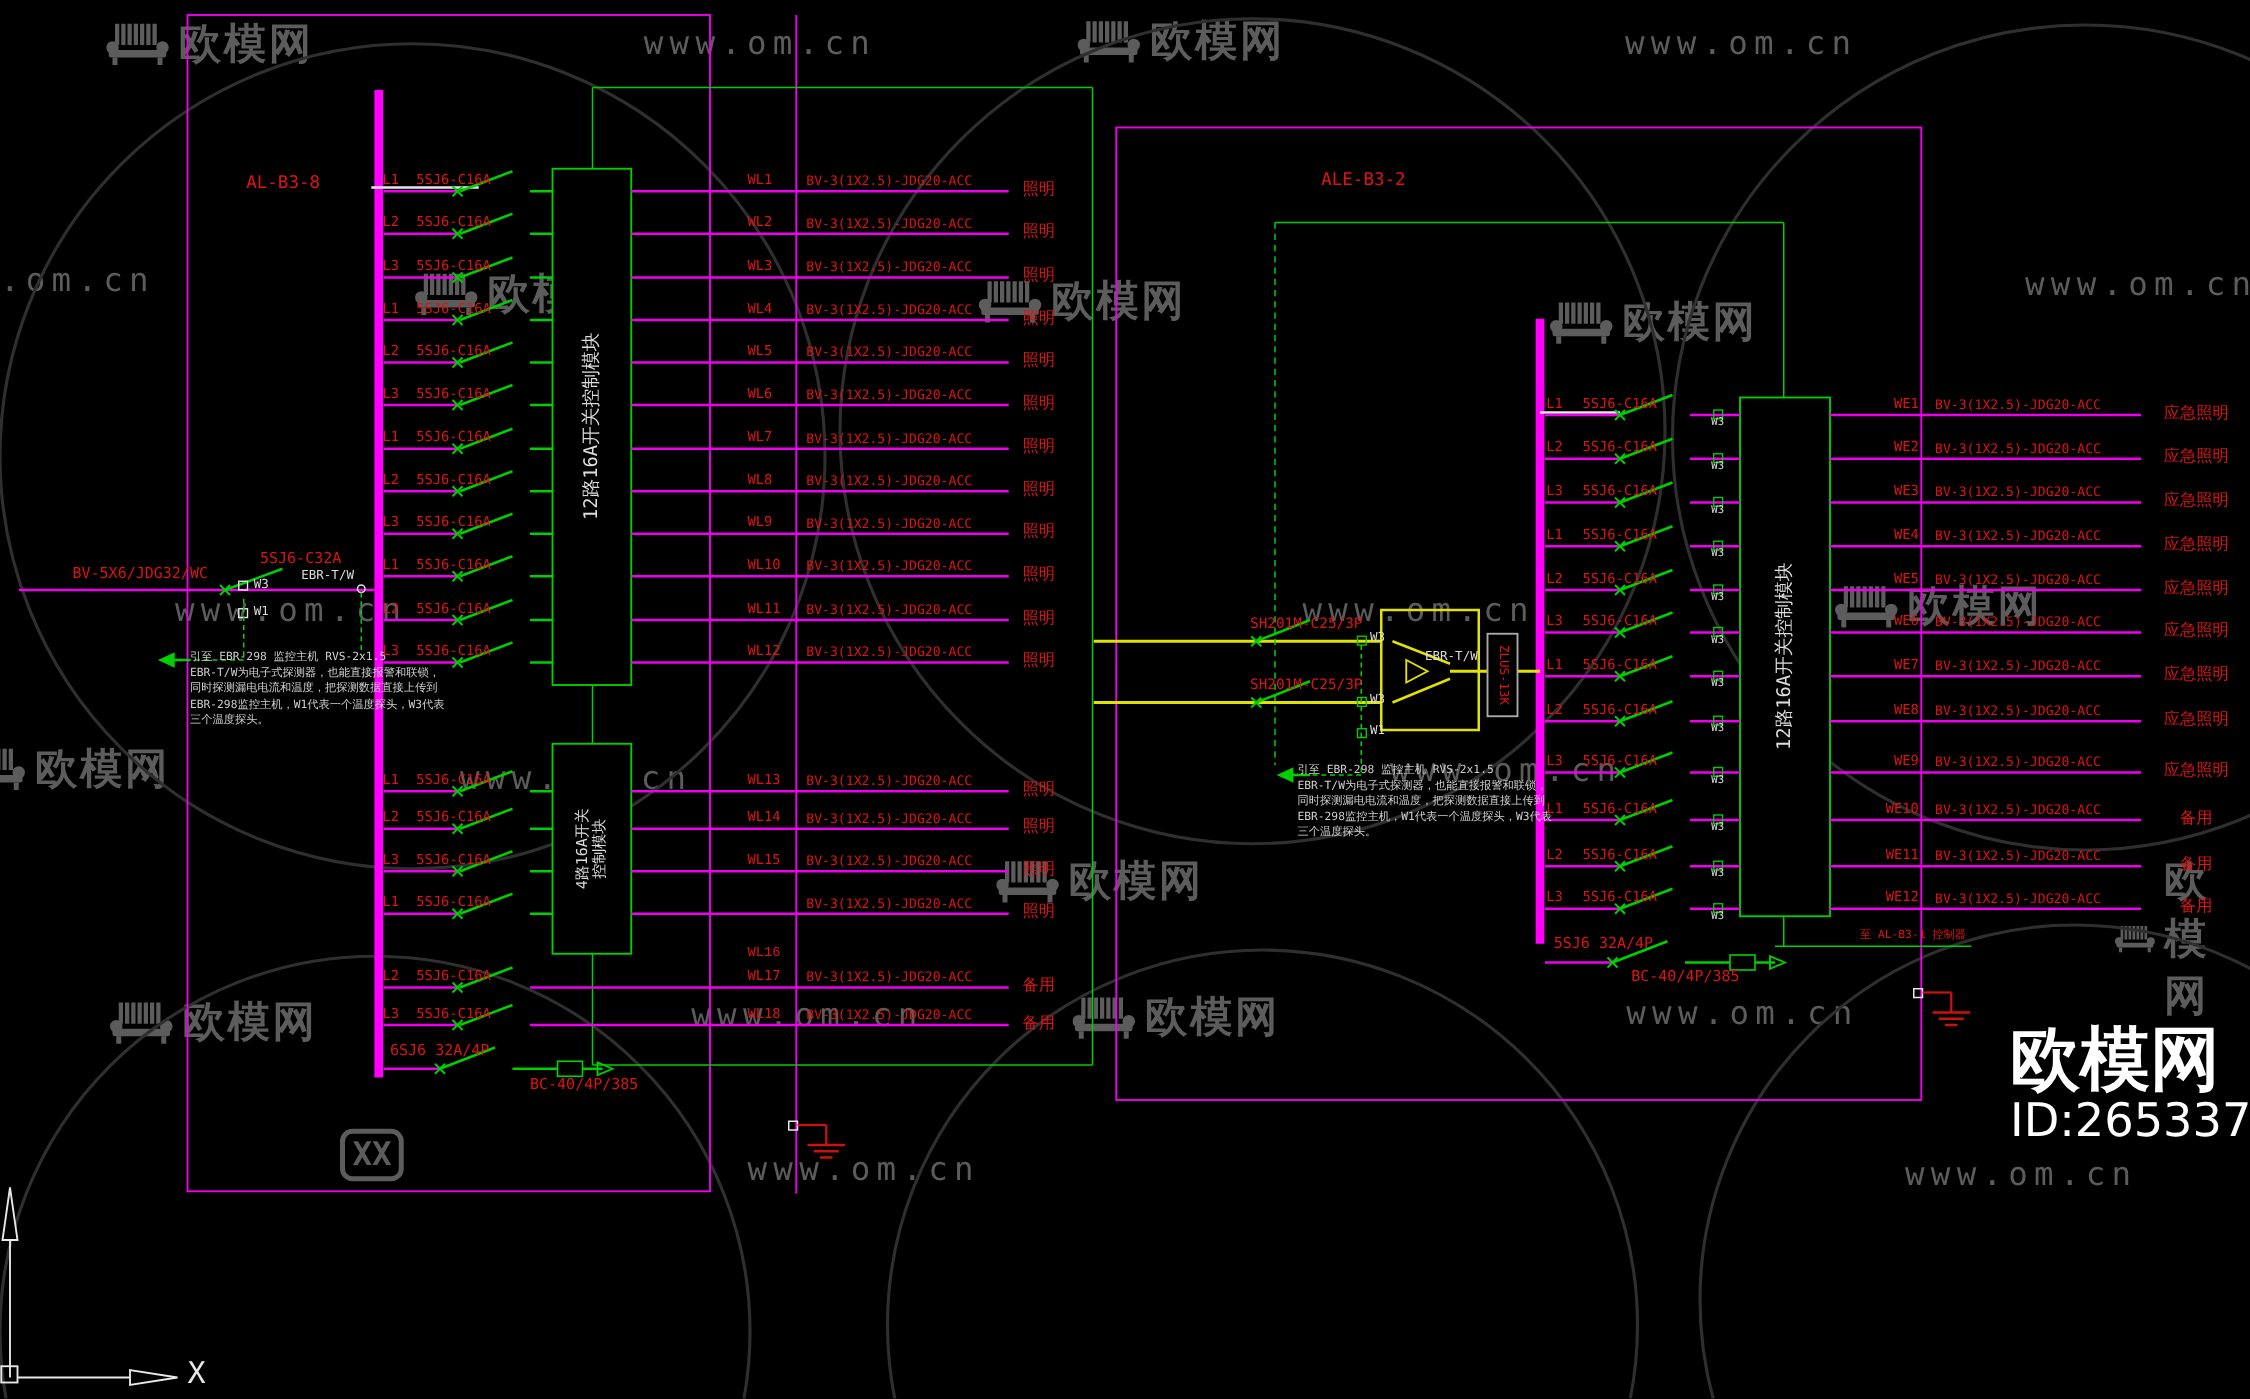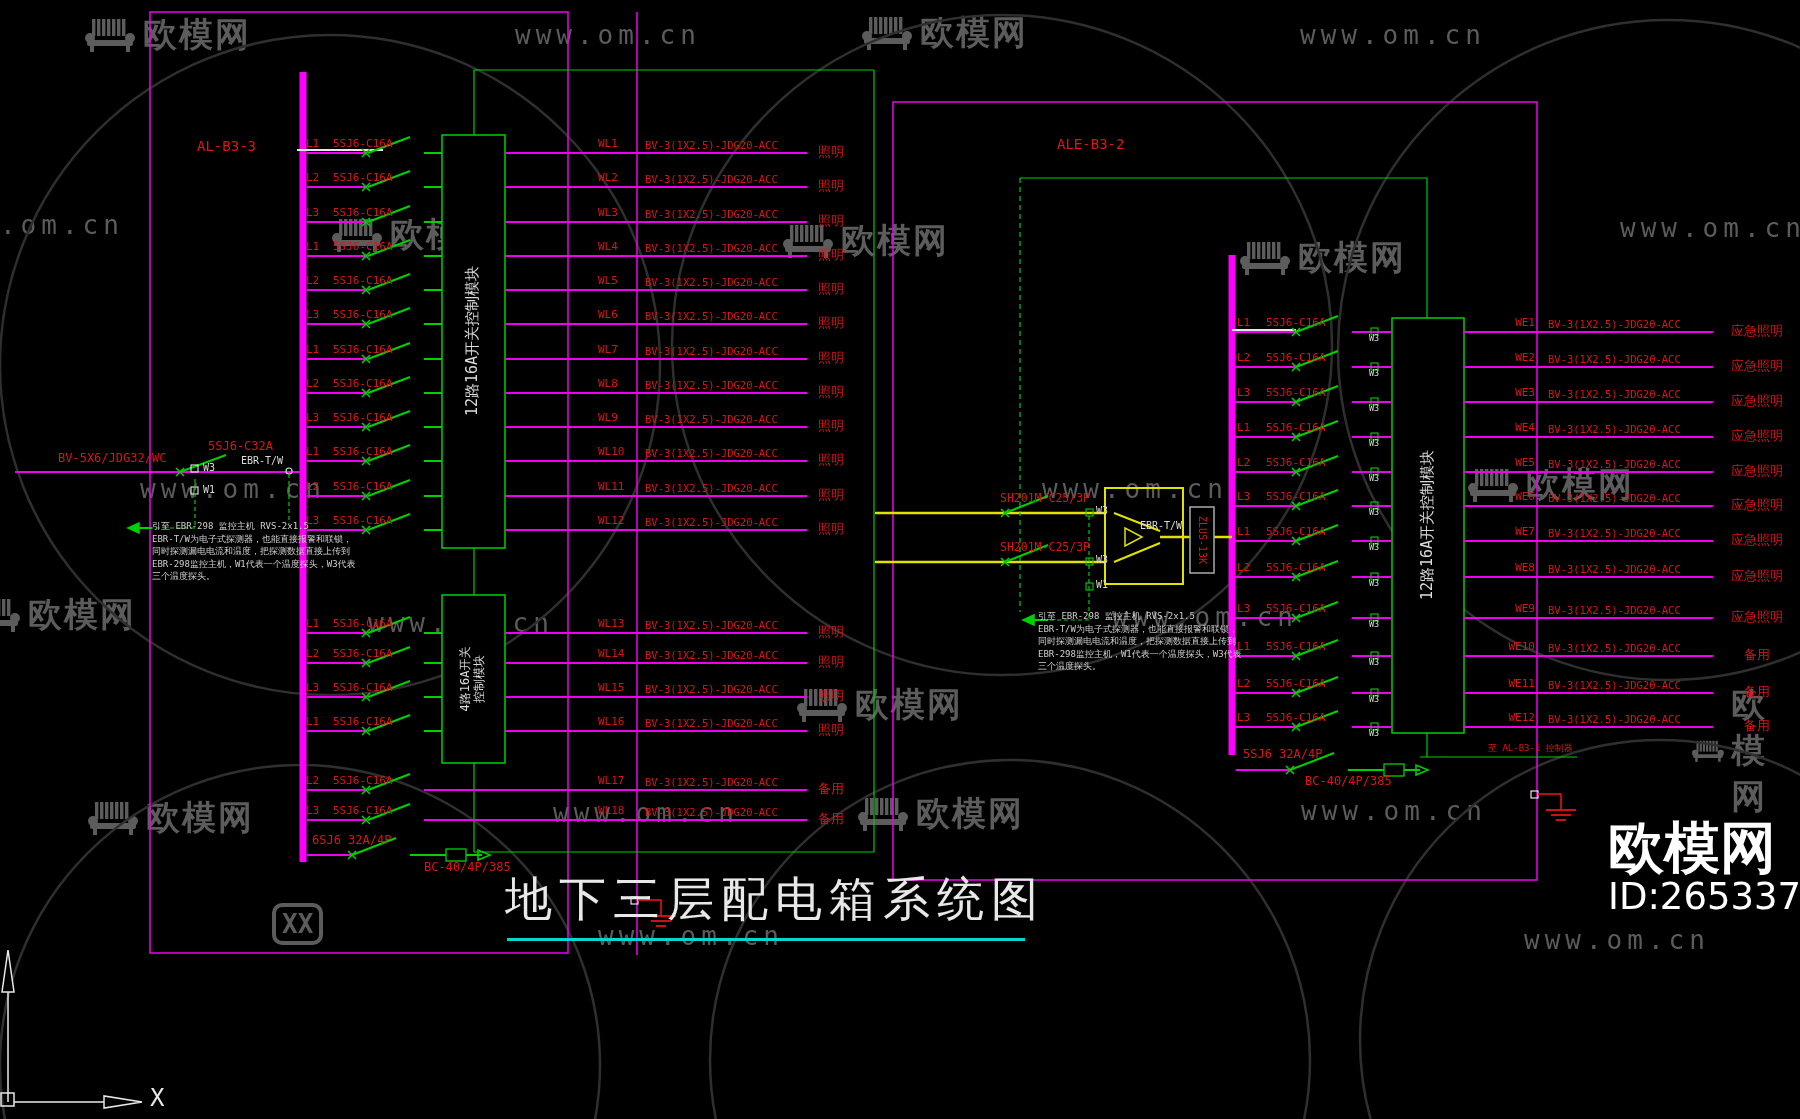--- a/index.html
+++ b/index.html
@@ -299,24 +299,20 @@
       <line x1="1348" y1="770" x2="1384" y2="770" stroke="#00cf00" stroke-width="2"></line>
       <rect x="1384" y="764" width="20" height="12" fill="none" stroke="#00cf00" stroke-width="1.3"></rect>
       <line x1="1404" y1="770" x2="1420" y2="770" stroke="#00cf00" stroke-width="2"></line>
       <polygon points="1428,770 1416,765 1416,775" fill="none" stroke="#00cf00" stroke-width="1.5"></polygon>
       <line x1="8" y1="992" x2="8" y2="1102" stroke="#e8e8e8" stroke-width="1.5"></line>
       <polygon points="8,950 2,992 14,992" fill="#000" stroke="#e8e8e8" stroke-width="1.5"></polygon>
       <line x1="14" y1="1102" x2="104" y2="1102" stroke="#e8e8e8" stroke-width="1.5"></line>
       <polygon points="142,1102 104,1096 104,1108" fill="#000" stroke="#e8e8e8" stroke-width="1.5"></polygon>
       <rect x="1" y="1093" width="13" height="13" fill="none" stroke="#e8e8e8" stroke-width="1.5"></rect>
     </svg>
-  <div id="title-block">
-    <div id="main-title">地下三层配电箱系统图</div>
-    <div id="title-underline"></div>
-  </div>
   <div id="site-badge">
     <div id="badge-brand">欧模网</div>
     <div id="badge-id">ID:2653371</div>
   </div>
 <div class="wm" style="left: 85px; top: 12px;">
       <svg width="52" height="38" viewBox="0 0 52 38">
         <g fill="#5c5c5c">
           <rect x="7" y="3" width="3.4" height="17"></rect>
           <rect x="12" y="3" width="3.4" height="17"></rect>
           <rect x="17" y="3" width="3.4" height="17"></rect>
@@ -555,21 +551,21 @@
     </div>
     <div class="wm" style="left: 272px; top: 903px;">
       <span style="border:4px solid #5c5c5c;border-radius:10px;padding:2px 6px;font-weight:bold;font-size:26px;">XX</span>
     </div>
     <div class="wm" style="left: 598px; top: 921px;">
       <span class="url">www.om.cn</span>
     </div>
     <div class="wm" style="left: 1524px; top: 925px;">
       <span class="url">www.om.cn</span>
     </div>
-    <div class="t" style="left: 197px; top: 138px; color: rgb(221, 20, 20); font-size: 14px;">AL-B3-3</div>
+    <div class="t" style="left: 197px; top: 138px; color: rgb(221, 20, 20); font-size: 14px;">AL-B3-8</div>
     <div class="t" style="left: 58px; top: 452px; color: rgb(221, 20, 20); font-size: 12px;">BV-5X6/JDG32/WC</div>
     <div class="t" style="left: 208px; top: 440px; color: rgb(221, 20, 20); font-size: 12px;">5SJ6-C32A</div>
     <div class="t" style="left: 241px; top: 455px; color: rgb(220, 220, 220); font-size: 10px;">EBR-T/W</div>
     <div class="t" style="left: 203px; top: 462px; color: rgb(220, 220, 220); font-size: 10px;">W3</div>
     <div class="t" style="left: 203px; top: 484px; color: rgb(220, 220, 220); font-size: 10px;">W1</div>
     <div class="t" style="left: 152px; top: 521px; color: rgb(207, 207, 207); font-size: 9px;">引至 EBR-298 监控主机 RVS-2x1.5</div>
     <div class="t" style="left: 152px; top: 533.6px; color: rgb(207, 207, 207); font-size: 9px;">EBR-T/W为电子式探测器，也能直接报警和联锁，</div>
     <div class="t" style="left: 152px; top: 546.2px; color: rgb(207, 207, 207); font-size: 9px;">同时探测漏电电流和温度，把探测数据直接上传到</div>
     <div class="t" style="left: 152px; top: 558.8px; color: rgb(207, 207, 207); font-size: 9px;">EBR-298监控主机，W1代表一个温度探头，W3代表</div>
     <div class="t" style="left: 152px; top: 571.4px; color: rgb(207, 207, 207); font-size: 9px;">三个温度探头。</div>
@@ -646,21 +642,21 @@
     <div class="t" style="left: 598px; top: 648px; color: rgb(221, 20, 20); font-size: 11px;">WL14</div>
     <div class="t" style="left: 645px; top: 649px; color: rgb(221, 20, 20); font-size: 10.5px;">BV-3(1X2.5)-JDG20-ACC</div>
     <div class="t" style="left: 818px; top: 655px; color: rgb(221, 20, 20); font-size: 13px;">照明</div>
     <div class="t" style="left: 306px; top: 682px; color: rgb(221, 20, 20); font-size: 11px;">L3</div>
     <div class="t" style="left: 333px; top: 682px; color: rgb(221, 20, 20); font-size: 11px;">5SJ6-C16A</div>
     <div class="t" style="left: 598px; top: 682px; color: rgb(221, 20, 20); font-size: 11px;">WL15</div>
     <div class="t" style="left: 645px; top: 683px; color: rgb(221, 20, 20); font-size: 10.5px;">BV-3(1X2.5)-JDG20-ACC</div>
     <div class="t" style="left: 818px; top: 689px; color: rgb(221, 20, 20); font-size: 13px;">照明</div>
     <div class="t" style="left: 306px; top: 716px; color: rgb(221, 20, 20); font-size: 11px;">L1</div>
     <div class="t" style="left: 333px; top: 716px; color: rgb(221, 20, 20); font-size: 11px;">5SJ6-C16A</div>
-    <div class="t" style="left: 598px; top: 716px; color: rgb(221, 20, 20); font-size: 11px;">WL16</div>
+    <div class="t" style="left: 598px; top: 757px; color: rgb(221, 20, 20); font-size: 11px; font-family: Liberation Mono, monospace;">WL16</div>
     <div class="t" style="left: 645px; top: 717px; color: rgb(221, 20, 20); font-size: 10.5px;">BV-3(1X2.5)-JDG20-ACC</div>
     <div class="t" style="left: 818px; top: 723px; color: rgb(221, 20, 20); font-size: 13px;">照明</div>
     <div class="t" style="left: 306px; top: 775px; color: rgb(221, 20, 20); font-size: 11px;">L2</div>
     <div class="t" style="left: 333px; top: 775px; color: rgb(221, 20, 20); font-size: 11px;">5SJ6-C16A</div>
     <div class="t" style="left: 598px; top: 775px; color: rgb(221, 20, 20); font-size: 11px;">WL17</div>
     <div class="t" style="left: 645px; top: 776px; color: rgb(221, 20, 20); font-size: 10.5px;">BV-3(1X2.5)-JDG20-ACC</div>
     <div class="t" style="left: 818px; top: 782px; color: rgb(221, 20, 20); font-size: 13px;">备用</div>
     <div class="t" style="left: 306px; top: 805px; color: rgb(221, 20, 20); font-size: 11px;">L3</div>
     <div class="t" style="left: 333px; top: 805px; color: rgb(221, 20, 20); font-size: 11px;">5SJ6-C16A</div>
     <div class="t" style="left: 598px; top: 805px; color: rgb(221, 20, 20); font-size: 11px;">WL18</div>

